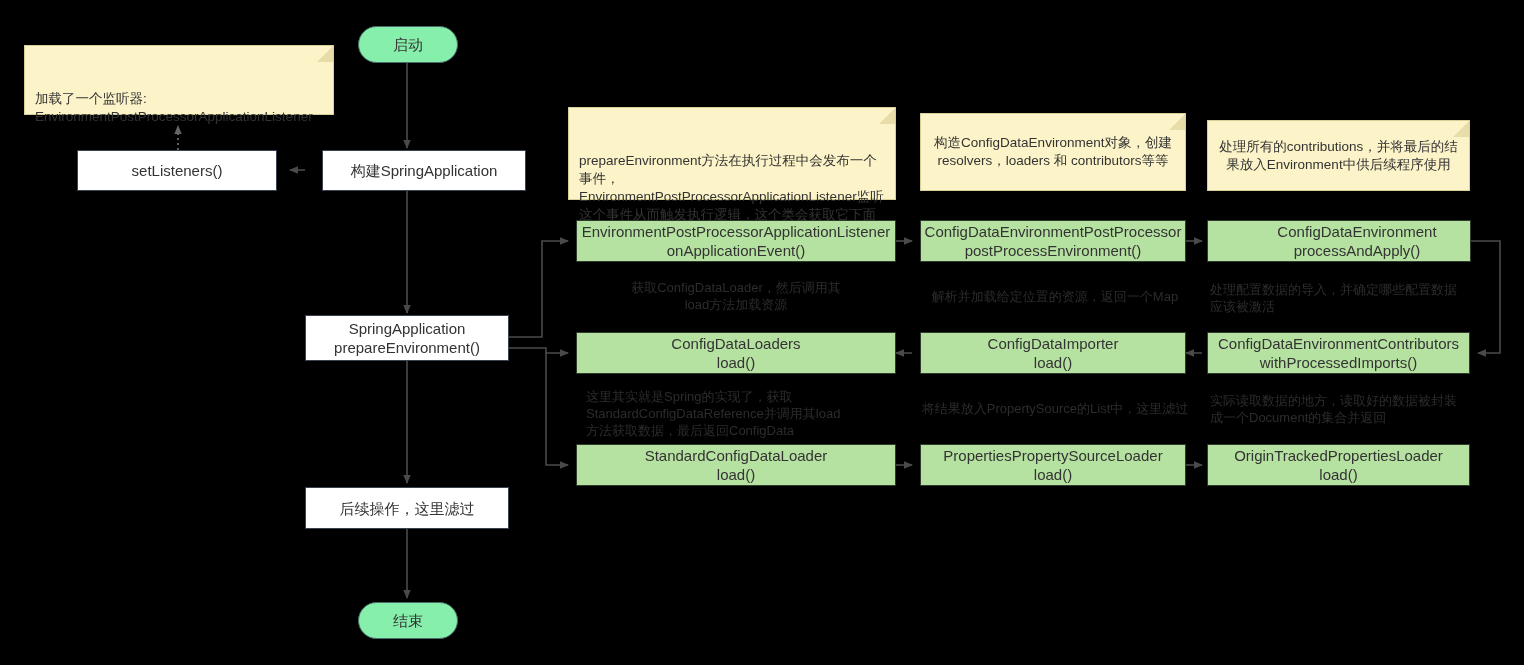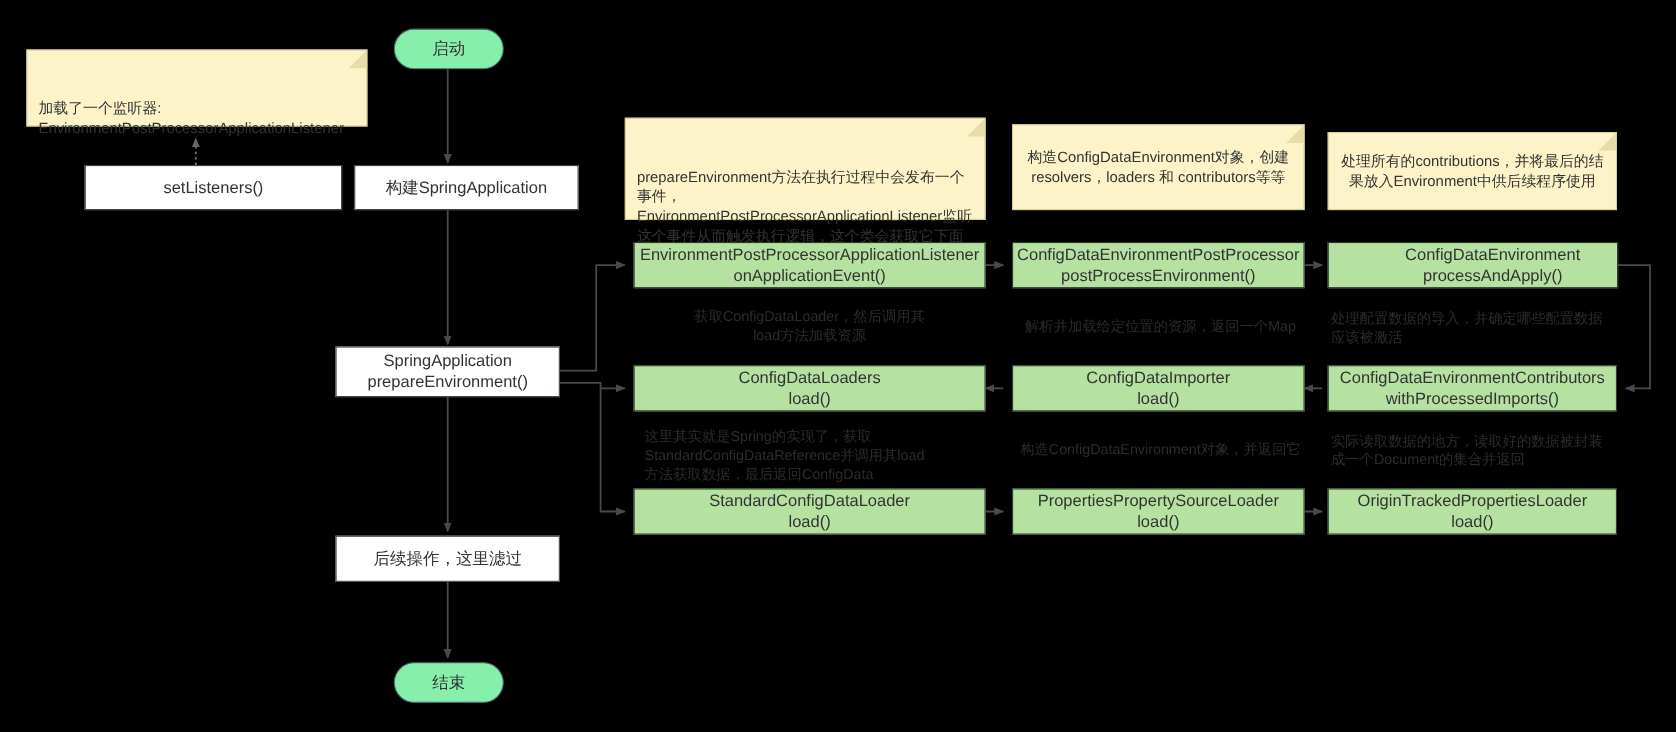--- a/index.html
+++ b/index.html
@@ -141,21 +141,21 @@
   <div class="note" style="left:24px; top:45px; width:310px; height:70px;">
     <span class="dogear"></span>
     <span>加载了一个监听器:
 EnvironmentPostProcessorApplicationListener</span>
   </div>
 
   <div class="node terminal" style="left:358px; top:26px; width:100px; height:37px;">
     <span>启动</span>
   </div>
 
-  <div class="node process" style="left:77px; top:150px; width:234px; height:41px;">
+  <div class="node process" style="left:77px; top:150px; width:200px; height:41px;">
     <span>setListeners()</span>
   </div>
 
   <div class="node process" style="left:322px; top:150px; width:204px; height:41px;">
     <span>构建SpringApplication</span>
   </div>
 
   <div class="node process" style="left:305px; top:315px; width:204px; height:46px;">
     <span>SpringApplication
 prepareEnvironment()</span>
@@ -218,21 +218,21 @@
 
   <div class="node green" style="left:1207px; top:332px; width:263px; height:42px;">
     <span>ConfigDataEnvironmentContributors
 withProcessedImports()</span>
   </div>
 
   <div class="edge-label left-align" style="left:586px; top:388px; width:310px;">这里其实就是Spring的实现了，获取
 StandardConfigDataReference并调用其load
 方法获取数据，最后返回ConfigData</div>
 
-  <div class="edge-label" style="left:910px; top:400px; width:290px;">构造ConfigDataEnvironment对象，并返回它</div>
+  <div class="edge-label" style="left:910px; top:400px; width:290px;">将结果放入PropertySource的List中，这里滤过</div>
 
   <div class="edge-label left-align" style="left:1210px; top:392px; width:258px;">实际读取数据的地方，读取好的数据被封装
 成一个Document的集合并返回</div>
 
   <div class="node green" style="left:576px; top:444px; width:320px; height:42px;">
     <span>StandardConfigDataLoader
 load()</span>
   </div>
 
   <div class="node green" style="left:920px; top:444px; width:266px; height:42px;">

